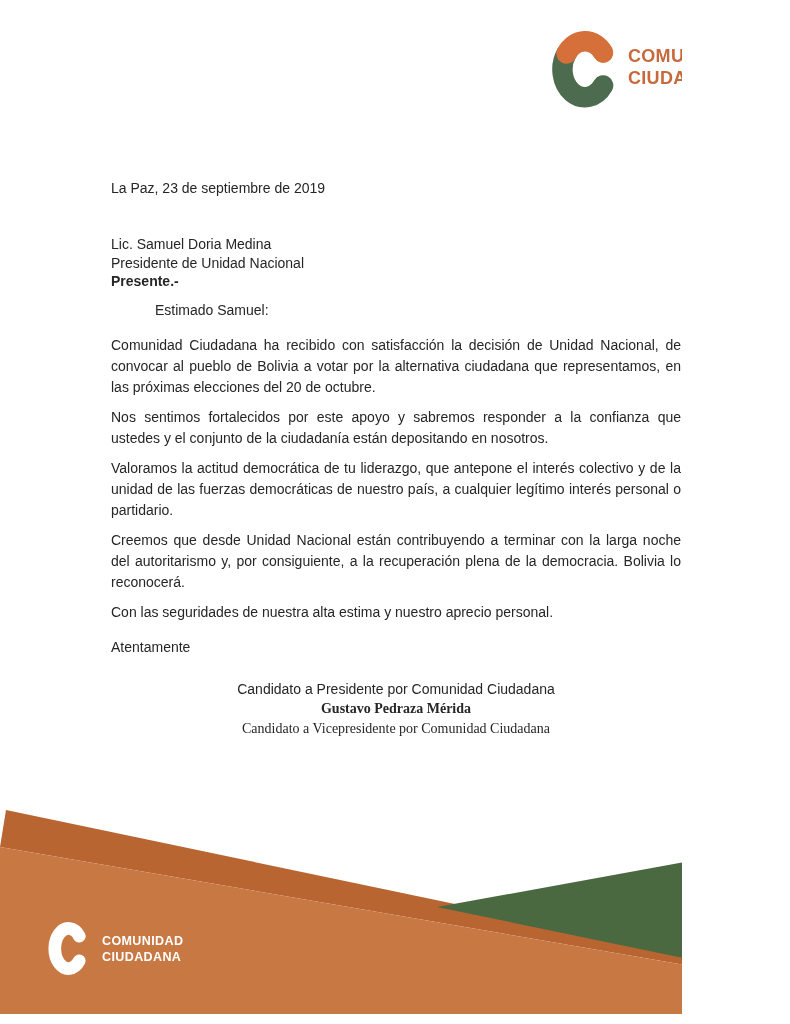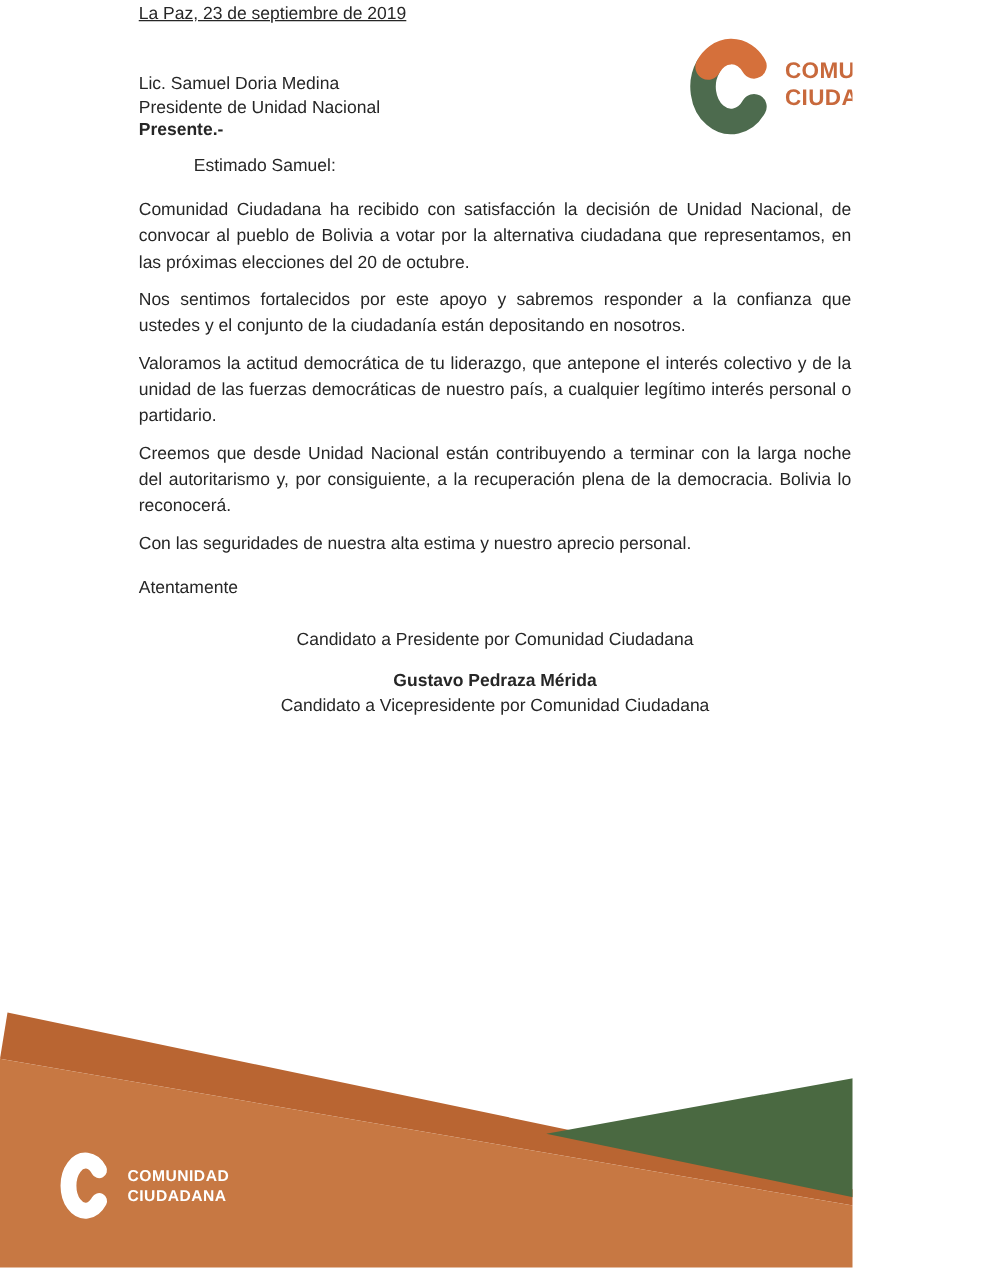--- a/index.html
+++ b/index.html
@@ -20,34 +20,34 @@
   .header-wordmark{
     margin-left:6px;margin-top:16px;
     font-weight:bold;font-size:18px;line-height:21.5px;
     letter-spacing:.3px;
   }
   
   .letter{
     position:absolute;left:111px;top:0;width:570px;
     font-size:14px;
   }
-  .date{line-height:20px;text-decoration:underline;}
+  .date{margin-top:178px;line-height:20px;}
   .recipient{margin-top:37px;line-height:18.5px;}
   .bold{font-weight:bold;}
   .greeting{margin-top:9px;line-height:20px;margin-left:44px;}
   .letter p{
     margin:15px 0 0 0;
     line-height:21px;
     text-align:justify;
     text-align-last:left;
   }
   .letter p + p{margin-top:9px;}
   .closing{margin-top:14px;line-height:20px;}
   .signatures{margin-top:22px;text-align:center;}
-  .sig + .sig{margin-top:13px;}
+  .sig + .sig{font-family:Liberation Serif, serif;}
   .sig-name{font-weight:bold;line-height:20px;}
   .sig-title{line-height:20px;}
   
   .footer-art{
     position:absolute;left:0;top:800px;width:790px;height:224px;
     display:block;
   }
   .footer-logo{
     position:absolute;left:47px;top:920px;
     display:flex;align-items:flex-start;

